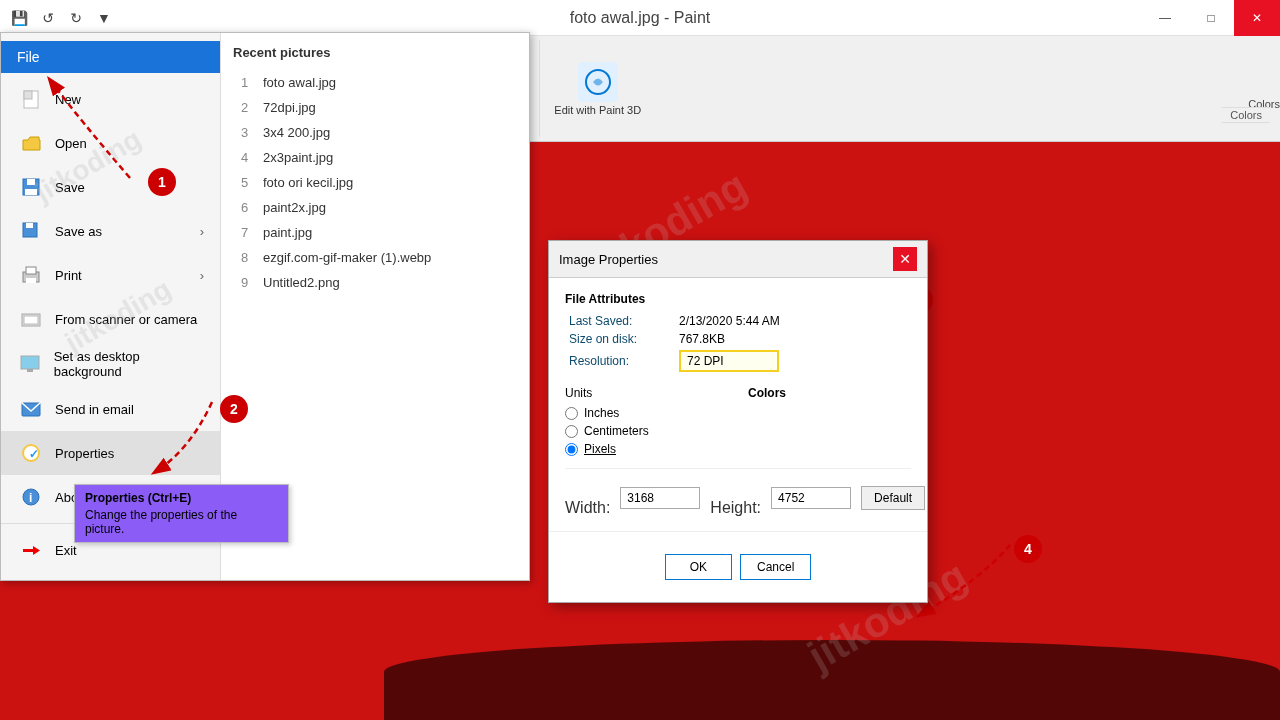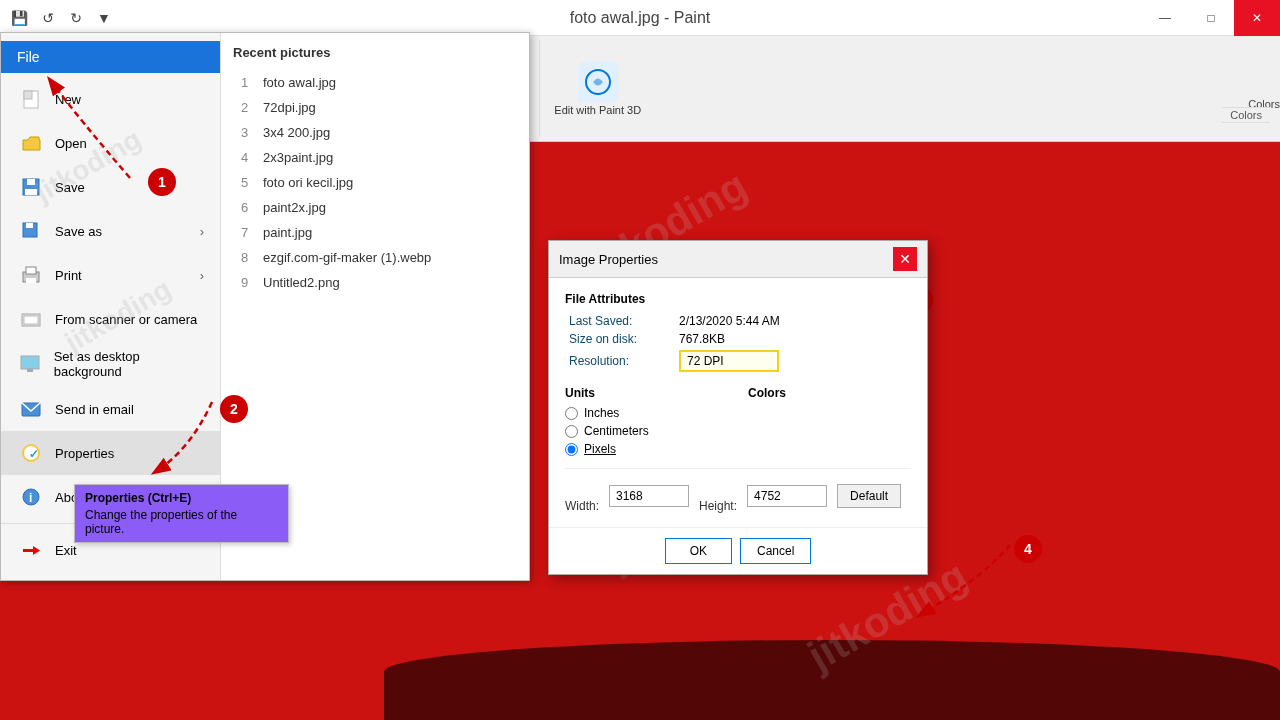--- a/index.html
+++ b/index.html
@@ -209,41 +209,41 @@
 
     .wh-row {
       display: flex;
       align-items: center;
       gap: 10px;
       margin-top: 12px;
       padding-top: 10px;
       border-top: 1px solid #eee;
     }
 
-    .wh-label { font-size: 12px; color: #333; margin-top: 20px; }
+    .wh-label { font-size: 16px; color: #333; margin-top: 20px; }
     .wh-input {
       border: 1px solid #aaa;
       padding: 3px 6px;
       font-size: 12px;
       width: 80px;
     }
 
     .default-btn {
       border: 1px solid #aaa;
       background: #f0f0f0;
       padding: 4px 12px;
       font-size: 12px;
       cursor: pointer;
     }
 
     .dialog-footer {
       display: flex;
       justify-content: center;
       gap: 8px;
-      padding: 10px;
+      padding: 22px;
       border-top: 1px solid #eee;
     }
 
     .ok-btn {
       background: white;
       border: 1px solid #0078d4;
       color: #000;
       padding: 5px 24px;
       font-size: 12px;
       cursor: pointer;
@@ -751,21 +751,21 @@
             <input class="resolution-input" type="text" value="72 DPI" style="">
           </td>
         </tr>
       </tbody>
         </table>
     </div>
 
     <div class="units-colors-row">
 
       <div style="flex:1;">
-        <div style="font-weight:700;font-size:12px;margin-bottom:6px;">Units</div>
+        <div style="font-weight:400;font-size:12px;margin-bottom:6px;">Units</div>
         <div class="radio-group">
           <label class="radio-label">
             <input type="radio" name="units" style="">
             <span>Inches</span>
           </label>
           <label class="radio-label">
             <input type="radio" name="units" style="">
             <span>Centimeters</span>
           </label>
           <label class="radio-label">

